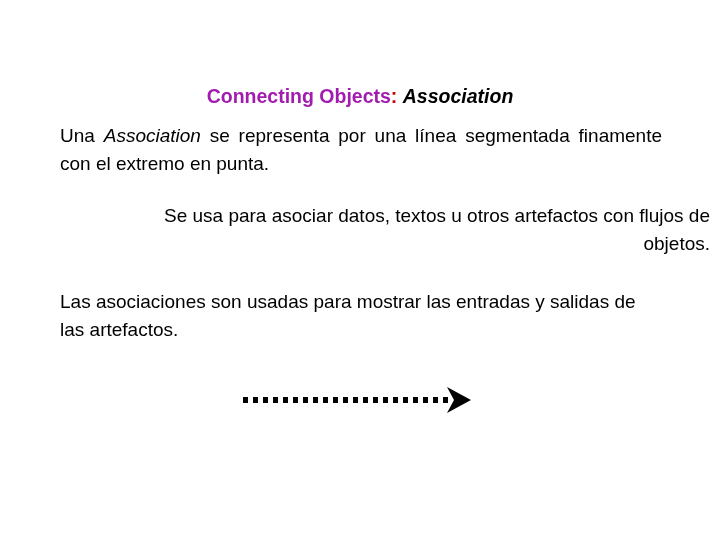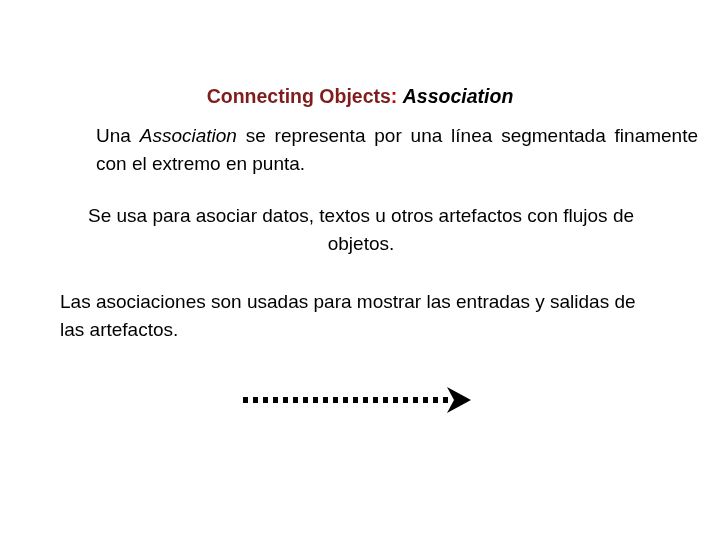--- a/index.html
+++ b/index.html
@@ -26,21 +26,21 @@
     left: 0;
     top: 84px;
     width: 720px;
     text-align: center;
     font-size: 19.5px;
     line-height: 24px;
     font-weight: bold;
     white-space: nowrap;
   }
   .title-primary {
-    color: #7f1d1d;
+    color: #a21caf;
     font-weight: bold;
     font-style: normal;
   }
   .title-colon {
     color: #CC0000;
     font-weight: bold;
   }
   .title-emphasis {
     color: #000000;
     font-weight: bold;
@@ -54,29 +54,29 @@
     width: 602px;
     font-size: 19px;
     line-height: 28px;
     color: #000000;
     font-weight: normal;
   }
   #paragraph-1 {
     top: 122px;
     text-align: justify;
     text-justify: inter-word;
-    margin-left: 36px;
   }
   #paragraph-1 .para-inner {
     
     display: block;
   }
   #paragraph-2 {
     top: 202px;
-    text-align: center;
+    text-align: right;
+    margin-left: 48px;
   }
   #paragraph-3 {
     top: 288px;
     text-align: left;
   }
   .term-emphasis {
     font-style: italic;
   }
 
   

